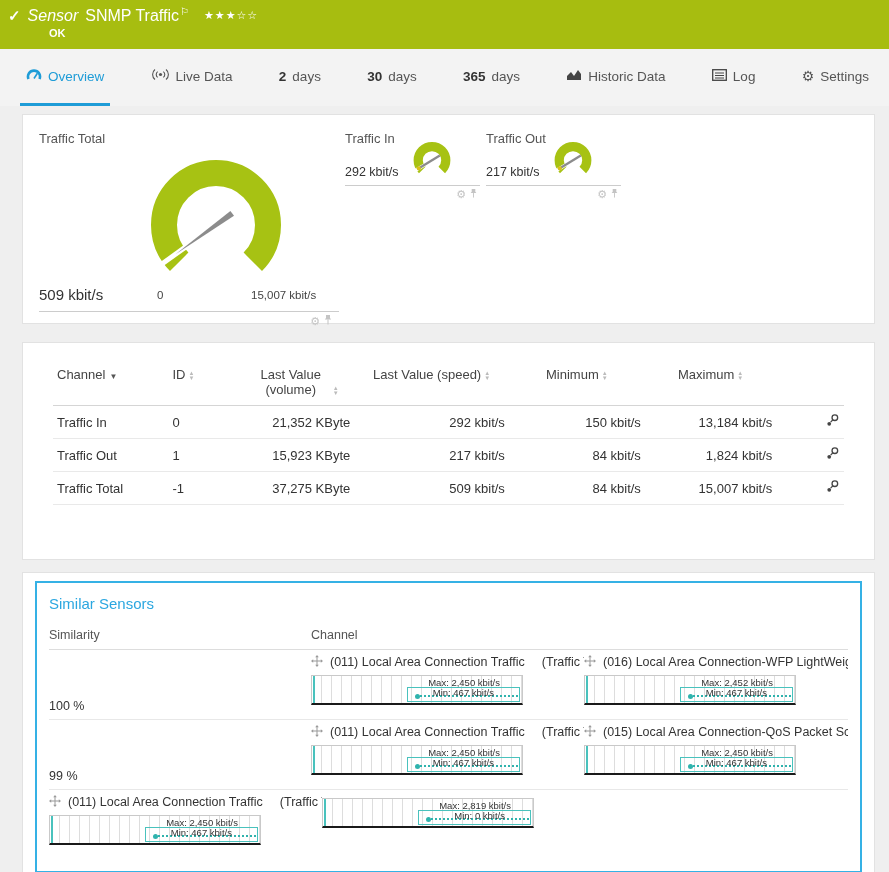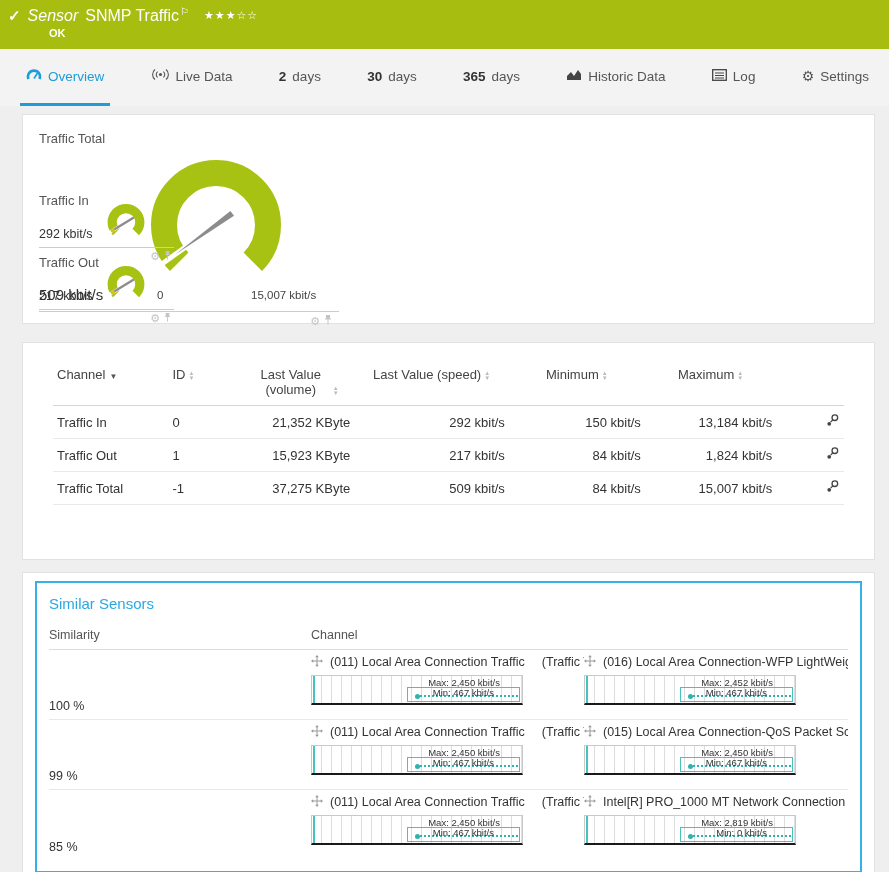--- a/index.html
+++ b/index.html
@@ -19,21 +19,21 @@
   
   .tabs { height: 57px; background: #f3f3f3; display: flex; align-items: stretch;
           padding: 0 14px 0 20px; justify-content: space-between; }
   .tab { display: flex; align-items: center; gap: 6px; font-size: 13.5px; color: #555;
          padding: 0 6px; cursor: pointer; border-bottom: 3px solid transparent; }
   .tab.active { color: #1e9cd7; border-bottom-color: #1e9cd7; }
   .tab .num { font-weight: bold; color: #333; }
   .tab .gearchar { font-size: 14px; }
 
   
-  .card { background: #fff; border: 1px solid #e2e2e2; margin: 0 14px 0 22px; flex-direction: column; }
+  .card { background: #fff; border: 1px solid #e2e2e2; margin: 0 14px 0 22px; }
   .card1 { margin-top: 8px; height: 210px; padding: 14px 16px; display: flex; gap: 6px; }
   .card2 { margin-top: 18px; height: 218px; padding: 20px 30px; }
   .card3 { margin-top: 12px; height: 310px; padding: 8px 12px; }
 
   
   .gblock { position: relative; }
   .gmain  { width: 300px; height: 180px; }
   .gsmall { width: 135px; height: 180px; }
   .gtitle { position: absolute; left: 0; top: 2px; font-size: 13px; color: #555; }
   .gmain svg.gauge  { position: absolute; left: 92px; top: 16px; }
@@ -388,52 +388,40 @@
             <div class="sel"></div>
             <div class="dline"></div>
             <div class="dot"></div>
           <span class="mmax">Max: 2,450 kbit/s</span>
           <span class="mmin">Min: 467 kbit/s</span>
         </div>
       </div>
     </div>
 
     <div class="simrow">
-      <div class="col-sim">
-          <span>85 %</span>
-        </div>
       <div class="col-chan cellchan">
         <div class="namerow">
           <span><svg width="12" height="12" viewBox="0 0 12 12" fill="#9a9a9a">
                 <path d="M6 0 L7.8 2.2 H4.2 Z M6 12 L4.2 9.8 H7.8 Z M0 6 L2.2 4.2 V7.8 Z M12 6 L9.8 7.8 V4.2 Z"></path>
                 <rect x="5.5" y="2" width="1" height="8"></rect>
                 <rect x="2" y="5.5" width="8" height="1"></rect>
               </svg></span>
           <span>(011) Local Area Connection Traffic</span>
           <span class="suffix">(Traffic To</span>
         </div>
         <div class="mchart">
           <div class="accent"></div>
             <div class="sel"></div>
             <div class="dline"></div>
             <div class="dot"></div>
           <span class="mmax">Max: 2,450 kbit/s</span>
           <span class="mmin">Min: 467 kbit/s</span>
         </div>
       </div>
       <div class="col-sim2 cellchan">
-        <div class="namerow">
-          <span><svg width="12" height="12" viewBox="0 0 12 12" fill="#9a9a9a">
-                <path d="M6 0 L7.8 2.2 H4.2 Z M6 12 L4.2 9.8 H7.8 Z M0 6 L2.2 4.2 V7.8 Z M12 6 L9.8 7.8 V4.2 Z"></path>
-                <rect x="5.5" y="2" width="1" height="8"></rect>
-                <rect x="2" y="5.5" width="8" height="1"></rect>
-              </svg></span>
-          <span>Intel[R] PRO_1000 MT Network Connection</span>
-
-        </div>
         <div class="mchart">
           <div class="accent"></div>
             <div class="sel"></div>
             <div class="dline"></div>
             <div class="dot"></div>
           <span class="mmax">Max: 2,819 kbit/s</span>
           <span class="mmin">Min: 0 kbit/s</span>
         </div>
       </div>
     </div>

